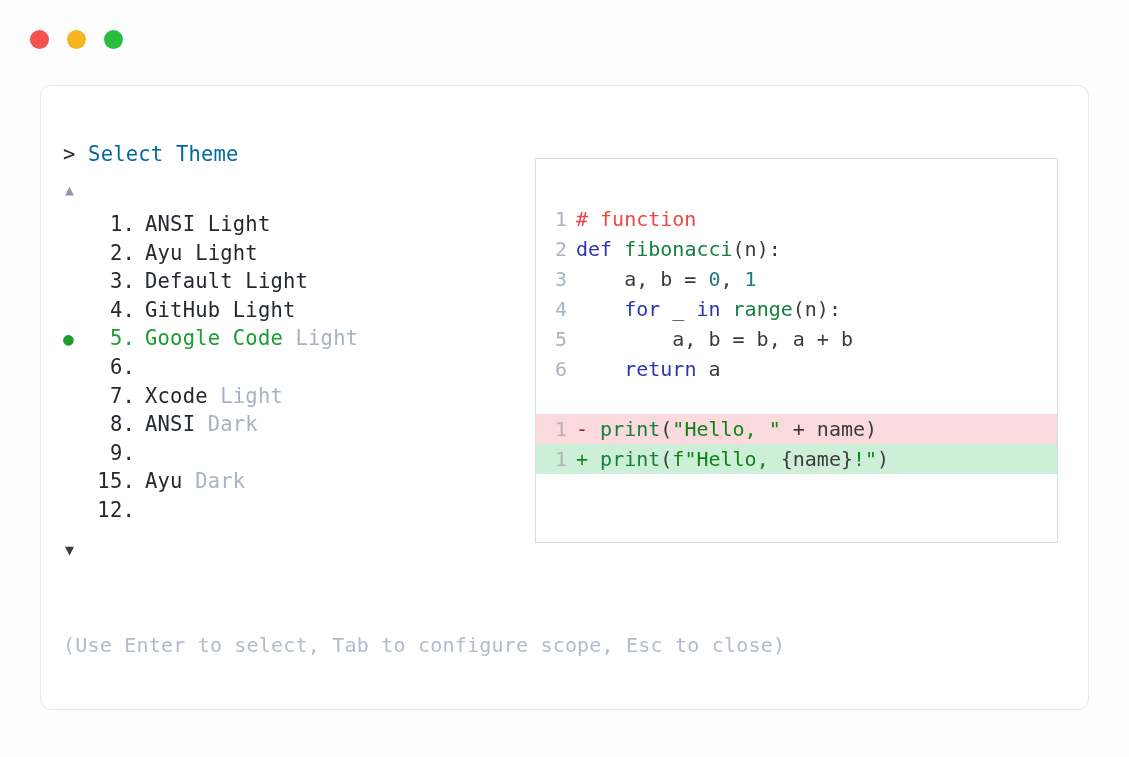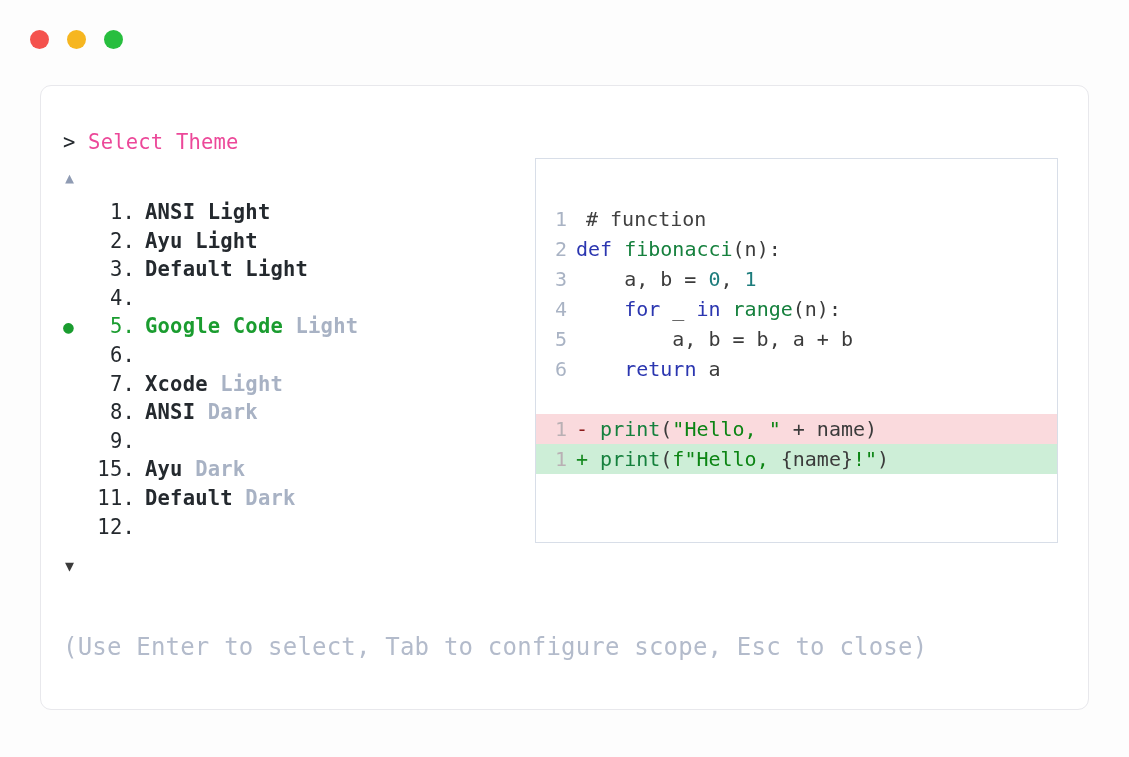--- a/index.html
+++ b/index.html
@@ -70,21 +70,21 @@
 
   .prompt-row {
     display: flex;
     align-items: baseline;
     font-size: 20.5px;
     color: #24292e;
     letter-spacing: 0.2px;
     white-space: pre;
   }
   .prompt-caret { color: #24292e; }
-  .prompt-title { color: #ec4899; }
+  .prompt-title { color: #0369a1; margin-top: 12px; }
 
   .scroll-arrow {
     font-size: 15px;
     line-height: 1;
     margin-left: 2px;
     display: block;
     letter-spacing: 0;
   }
   .arrow-up {
     color: #8f9bb3;
@@ -116,32 +116,32 @@
     font-size: 18px;
     color: #1a9c2f;
     line-height: 1;
   }
   .num-col {
     width: 44px;
     flex: 0 0 44px;
     text-align: right;
     white-space: pre;
   }
-  .name-col { padding-left: 10px; font-weight: bold; }
+  .name-col { padding-left: 10px; }
 
   .theme-item.selected .num-col,
   .theme-item.selected .name-col .tname { color: #1a9c2f; }
   .variant { color: #a8b2c4; }
   .variant.strong { color: #24292e; }
 
   .footer-hint {
     position: absolute;
     left: 22px;
     top: 547px;
-    font-size: 24px;
+    font-size: 20px;
     color: #b3bbcb;
     white-space: pre;
     letter-spacing: 0.2px;
   }
 
   
   .preview {
     position: absolute;
     left: 494px;
     top: 44px;
@@ -192,21 +192,21 @@
 
   
   .cline.diff { width: auto; }
   .cline.diff .gutter { color: #b9b0b4; }
   .cline.diff-del { background: #fadadd; }
   .cline.diff-add { background: #cdeed7; }
   .diff-sign-del { color: #8b1a1a; }
   .diff-sign-add { color: #14891f; }
 
   
-  .t-comment { color: #404040; margin-left: 10px; }
+  .t-comment { color: #ef4444; }
   .t-keyword { color: #2b36b0; text-align: center; }
   .t-func    { color: #15803d; }
   .t-num     { color: #1c7c7c; }
   .t-str     { color: #0b8413; }
   .t-plain   { color: #3b3b3b; }
 </style>
 </head>
 <body>
 
 <div class="window">
@@ -226,28 +226,27 @@
           <span>&nbsp;</span>
           <span class="prompt-title">Select Theme</span>
         </div>
 
         <span class="scroll-arrow arrow-up">▲</span>
 
         <ul class="theme-list" id="theme-list">
             <li class="theme-item"><span class="bullet-col"></span><span class="num-col"> 1.</span><span class="name-col"><span class="tname">ANSI</span> <span class="variant strong">Light</span></span></li>
             <li class="theme-item"><span class="bullet-col"></span><span class="num-col"> 2.</span><span class="name-col"><span class="tname">Ayu</span> <span class="variant strong">Light</span></span></li>
             <li class="theme-item"><span class="bullet-col"></span><span class="num-col"> 3.</span><span class="name-col"><span class="tname">Default</span> <span class="variant strong">Light</span></span></li>
-            <li class="theme-item"><span class="bullet-col"></span><span class="num-col"> 4.</span></li>
+            <li class="theme-item"><span class="bullet-col"></span><span class="num-col"> 4.</span><span class="name-col"><span class="tname">GitHub</span> <span class="variant strong">Light</span></span></li>
             <li class="theme-item selected"><span class="bullet-col">●</span><span class="num-col"> 5.</span><span class="name-col"><span class="tname">Google Code</span> <span class="variant">Light</span></span></li>
             <li class="theme-item"><span class="bullet-col"></span><span class="num-col"> 6.</span></li>
             <li class="theme-item"><span class="bullet-col"></span><span class="num-col"> 7.</span><span class="name-col"><span class="tname">Xcode</span> <span class="variant">Light</span></span></li>
             <li class="theme-item"><span class="bullet-col"></span><span class="num-col"> 8.</span><span class="name-col"><span class="tname">ANSI</span> <span class="variant">Dark</span></span></li>
             <li class="theme-item"><span class="bullet-col"></span><span class="num-col"> 9.</span></li>
             <li class="theme-item"><span class="bullet-col"></span><span class="num-col">15.</span><span class="name-col"><span class="tname">Ayu</span> <span class="variant">Dark</span></span></li>
-            <li class="theme-item"><span class="bullet-col"></span><span class="num-col">11.</span><span class="name-col"><span class="tname">Default</span> <span class="variant">Dark</span></span></li>
             <li class="theme-item"><span class="bullet-col"></span><span class="num-col">12.</span></li>
           </ul>
 
         <span class="scroll-arrow arrow-down">▼</span>
       </div>
 
       <div class="footer-hint">(Use Enter to select, Tab to configure scope, Esc to close)</div>
 
       <div class="preview">
         <div class="preview-box">

